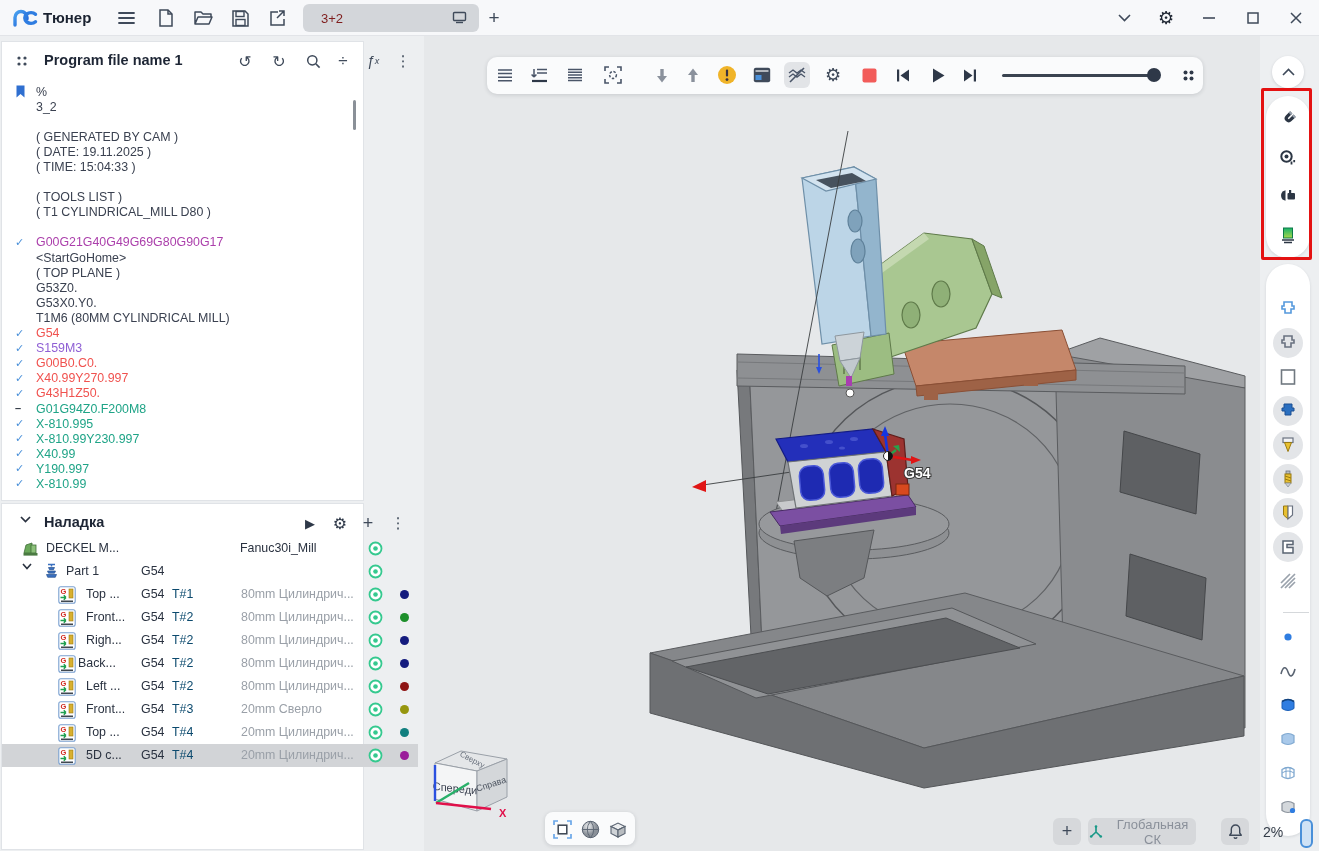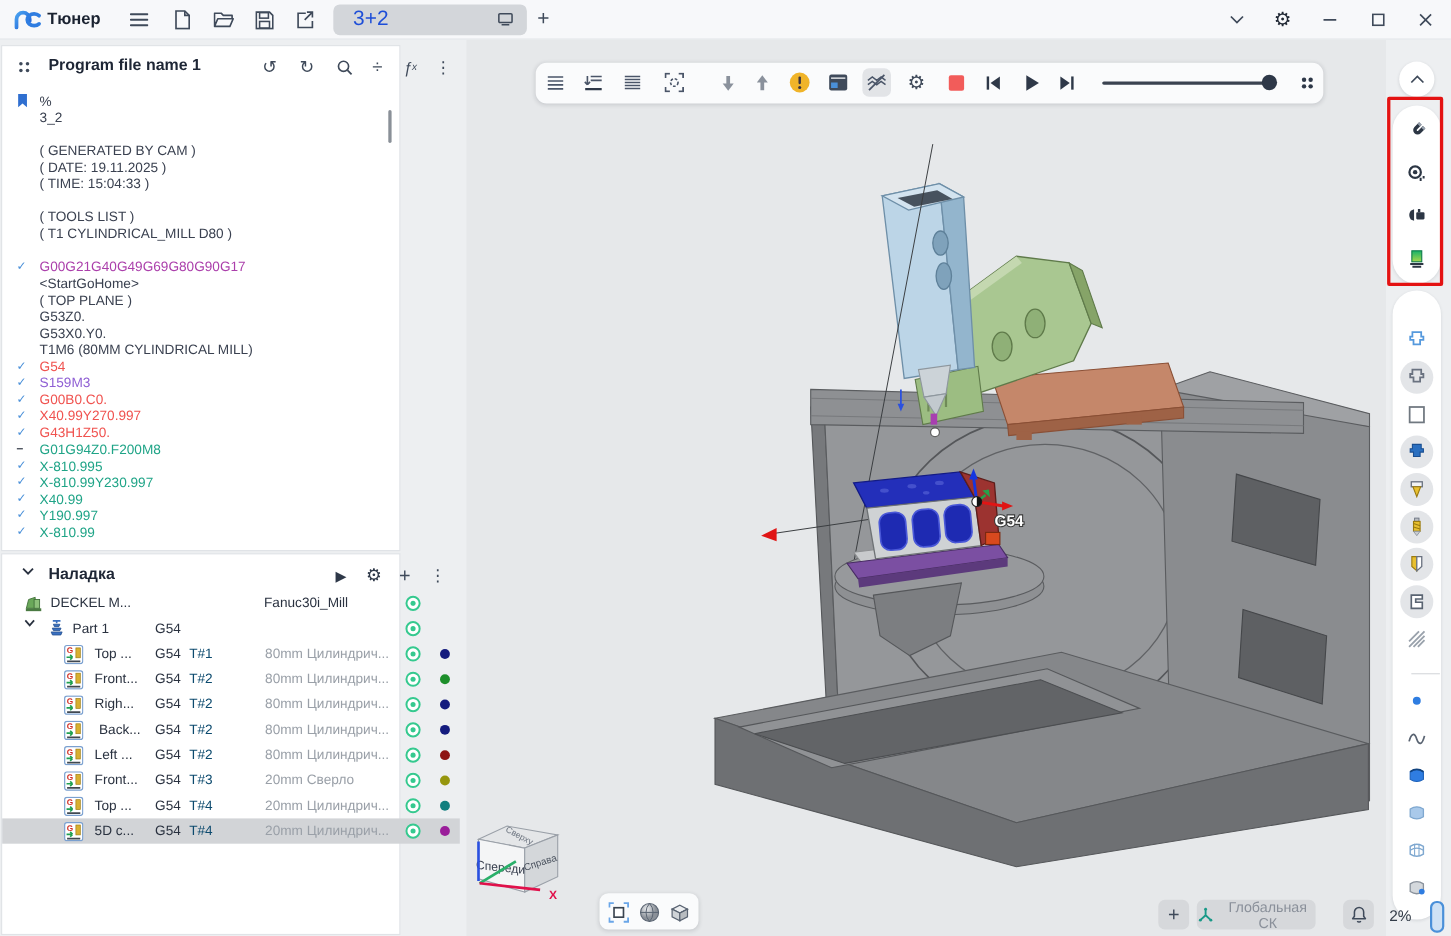--- a/index.html
+++ b/index.html
@@ -10,21 +10,21 @@
   
   #topbar { position:absolute; left:0; top:0; width:1319px; height:36px;
     background:#f7f8fa; border-bottom:1px solid #e2e4e8; z-index:30; }
   .tb-btn { position:absolute; top:4px; width:28px; height:28px; border:none; background:transparent;
     display:flex; align-items:center; justify-content:center; border-radius:6px; cursor:default;
     color:#3f4a5a; font-size:16px; }
   #app-logo { position:absolute; left:12px; top:8px; }
   #app-name { position:absolute; left:43px; top:9px; font-size:15px; font-weight:bold; color:#1a2230; }
   #doc-tab { position:absolute; left:303px; top:4px; width:176px; height:28px; background:#d3d6da;
     border-radius:6px; display:flex; align-items:center; }
-  #doc-tab .tab-label { margin-left:18px; font-size:19px; color:#1d4ed8; }
+  #doc-tab .tab-label { margin-left:18px; font-size:13px; color:#7f1d1d; }
   #doc-tab .tab-monitor { position:absolute; right:12px; top:7px; }
   .glyph-dark { color:#1f2733; }
 
   
   .panel { position:absolute; left:2px; width:361px; background:#ffffff; border-radius:0;
     box-shadow:0 0 0 1px rgba(200,205,212,.35); }
   #program-panel { top:42px; height:458px; }
   #setup-panel   { top:504px; height:345px; }
   .panel-header { position:relative; height:38px; }
   .panel-title { position:absolute; left:42px; top:10px; font-size:14.5px; font-weight:bold; color:#1e2635; }
@@ -454,21 +454,21 @@
       <div class="srow" style="top: 118px;">
         <span class="cell-icon" style="left: 56px;">
           <svg width="18" height="18" viewBox="0 0 18 18">
             <rect x="0.8" y="0.8" width="16.4" height="16.4" rx="2" fill="#fff" stroke="#7aa0d0" stroke-width="1.1"></rect>
             <text x="2.6" y="8" font-size="7.5" font-weight="bold" fill="#d02a20">G</text>
             <rect x="11" y="3" width="4" height="9" fill="#d8b030" stroke="#9a7a10" stroke-width="0.6"></rect>
             <path d="M2.5,11.5 h5.5 M8,11.5 l-2.2,-2.2 M8,11.5 l-2.2,2.2" fill="none" stroke="#1fa050" stroke-width="1.5"></path>
             <path d="M3,15.3 h12" stroke="#404850" stroke-width="1.6"></path>
           </svg>
         </span>
-        <span class="col-name" style="left: 88px;">Back...</span>
+        <span class="col-name" style="left: 76px;">Back...</span>
         <span class="col-wcs">G54</span>
         <span class="col-tool">T#2</span>
         <span class="col-desc">80mm Цилиндрич...</span>
         <span class="col-radio">
           <svg width="15" height="15" viewBox="0 0 15 15">
             <circle cx="7.5" cy="7.5" r="6" fill="#fff" stroke="#35c98f" stroke-width="1.8"></circle>
             <circle cx="7.5" cy="7.5" r="2.3" fill="#35c98f"></circle>
           </svg>
         </span>
         <span class="col-dot" style="background: rgb(20, 27, 126);"></span>

